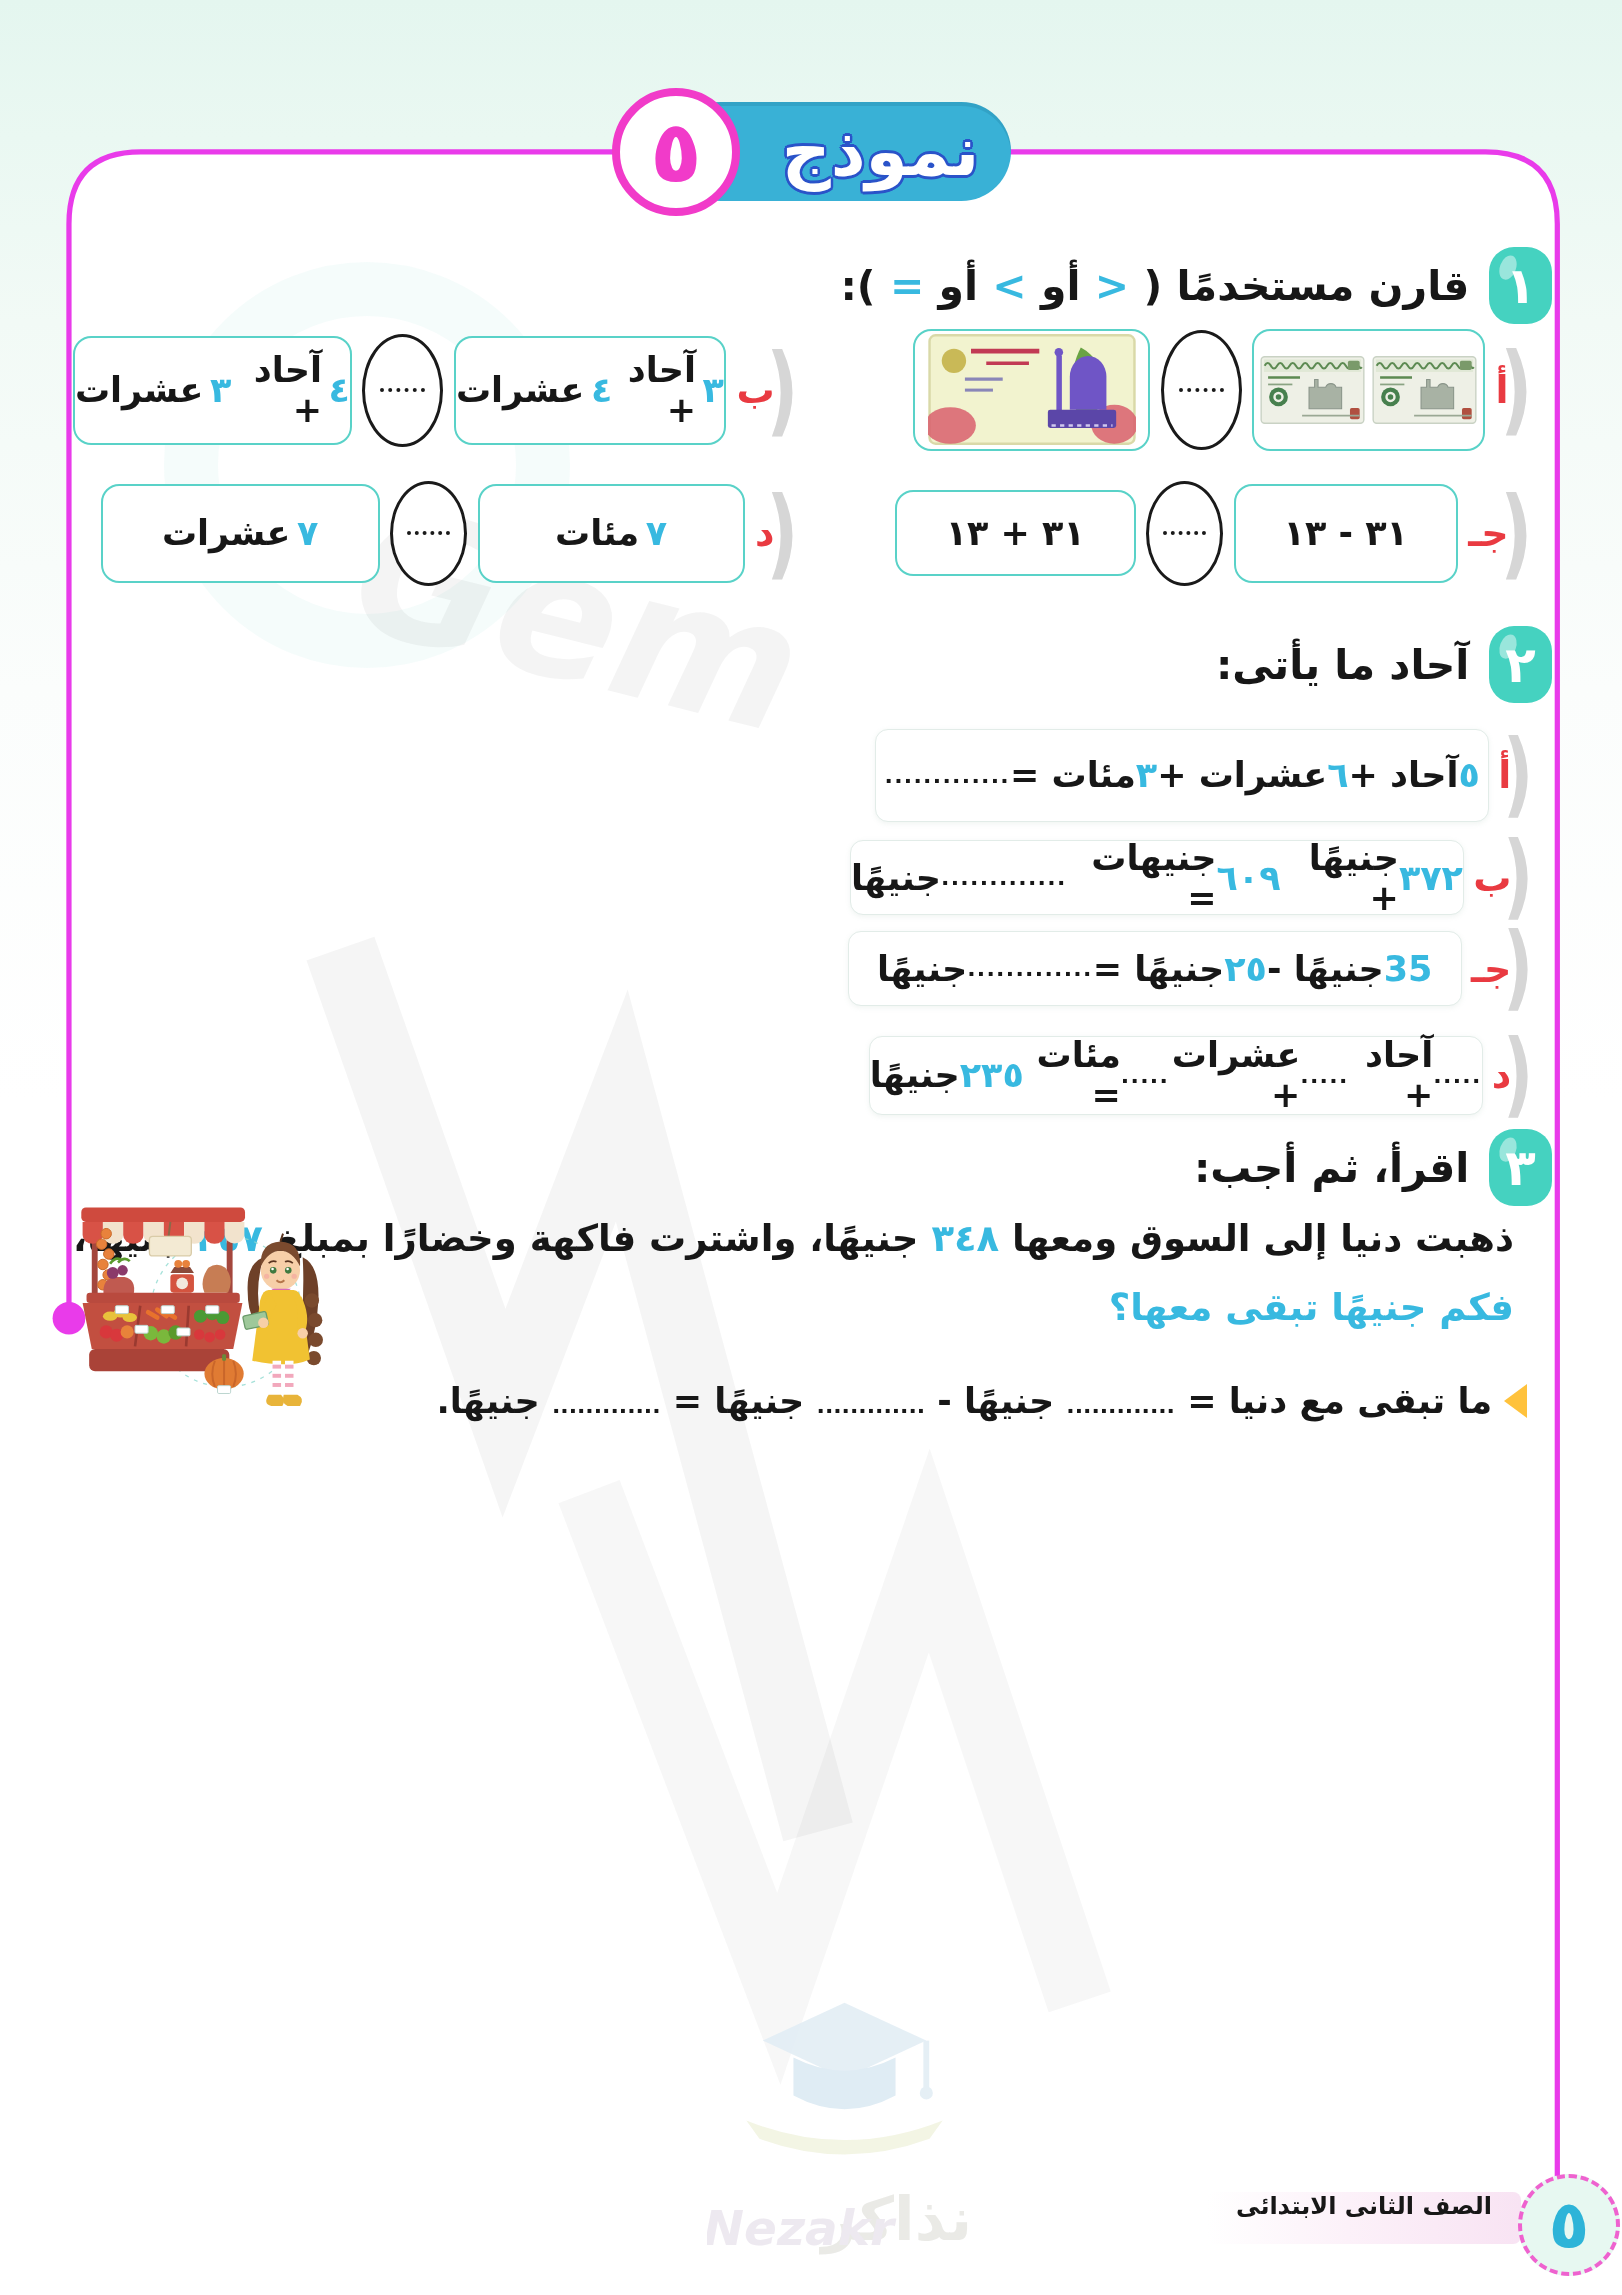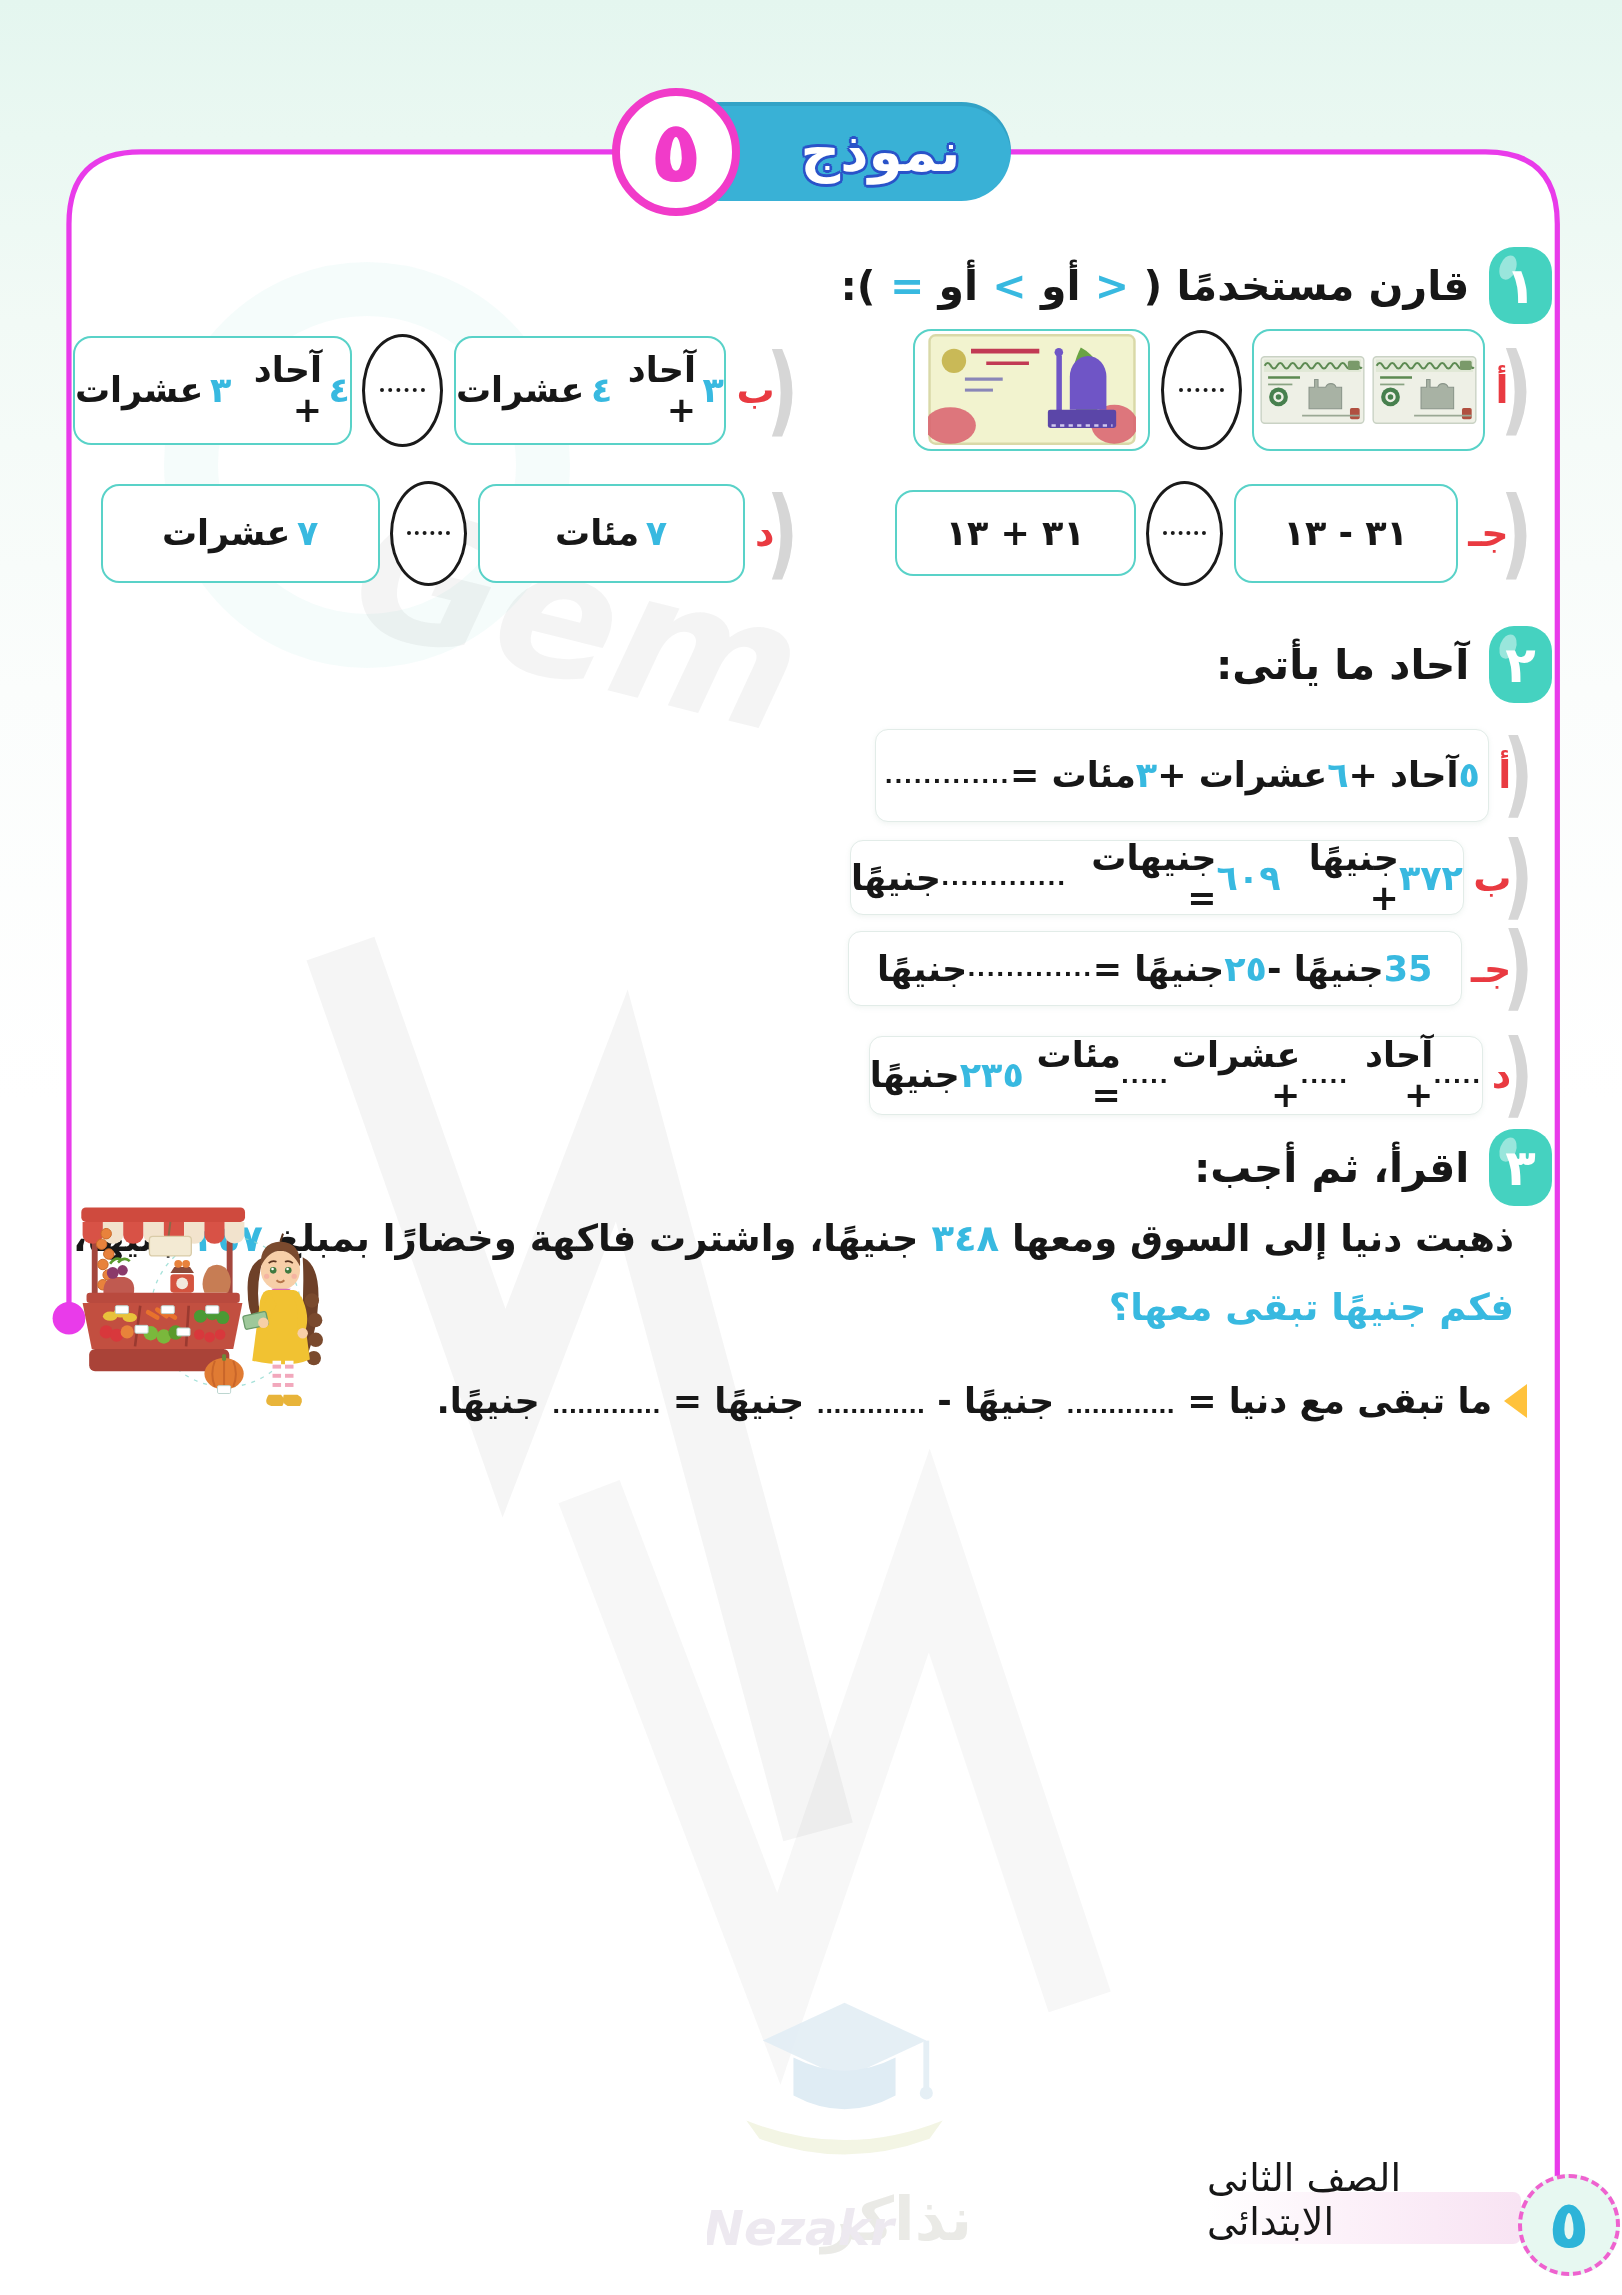--- a/index.html
+++ b/index.html
@@ -19,21 +19,21 @@
   .wm-ring { left: 164px; top: 262px; width: 406px; height: 406px; border-radius: 50%;
              border: 54px solid rgba(70,200,185,0.055); }
   .wm-gem { left: 353px; top: 517px; font-size: 177px; font-weight: 700; font-style: italic;
             color: rgba(130,130,130,0.09); transform: rotate(14deg); }
   .wm-logo { left: 707px; top: 1983px; opacity: .9; }
 
   
   .h-pill { left: 671px; top: 102px; width: 340px; height: 99px; border-radius: 51px;
             background: #39b1d6; z-index: 4; display: flex; align-items: center; justify-content: center;
             padding-left: 79px; box-shadow: 0 3.9px 0 rgba(30,120,150,.25) inset; }
-  .h-pill span { font-size: 55px; font-weight: 700; color: #fff;
+  .h-pill span { font-size: 68px; font-weight: 700; color: #fff;
       text-shadow: -2.6px 0 0 #2a53c9, 2.6px 0 0 #2a53c9, 0 -2.6px 0 #2a53c9, 0 2.6px 0 #2a53c9,
                    -2px -2px 0 #2a53c9, 2px 2px 0 #2a53c9, -2px 2px 0 #2a53c9, 2px -2px 0 #2a53c9; }
   .h-circle { left: 612px; top: 88px; width: 128px; height: 128px; border-radius: 50%;
               border: 8.5px solid #f13bc9; background: #fff; z-index: 5;
               display: flex; align-items: center; justify-content: center;
               color: #f13bc9; font-size: 85px; font-weight: 700; }
 
   
   .sec { z-index: 3; display: flex; direction: rtl; align-items: center; gap: 19.6px; }
   .qbadge { width: 63px; height: 77px; flex: none; background: #45d2c0; border-radius: 25px;
@@ -72,22 +72,22 @@
   .q3line { z-index: 3; direction: rtl; font-size: 37px; font-weight: 700; color: #171717; white-space: nowrap; }
   .q3line.cyan { color: #38b9e0; }
   .ansrow { z-index: 3; display: flex; direction: rtl; align-items: center; gap: 11.8px;
             font-size: 35px; font-weight: 700; color: #171717; white-space: nowrap; }
   .tri { width: 0; height: 0; flex: none; border-top: 17px solid transparent;
          border-bottom: 17px solid transparent; border-right: 23.6px solid #ffc23c; }
 
   
   .f-band { right: 102px; top: 2192px; width: 314px; height: 52px; z-index: 3;
             background: linear-gradient(to left, #f8e3f3, #fcf1f9 55%, rgba(252,241,249,0));
-            border-radius: 7.9px; display: flex; align-items: flex-end; justify-content: center;
-            font-size: 38px; font-weight: 400; color: #171717; }
+            border-radius: 7.9px; display: flex; align-items: flex-start; justify-content: center;
+            font-size: 24px; font-weight: 700; color: #171717; }
   .f-badge { left: 1518px; top: 2174px; width: 102px; height: 102px; z-index: 3; border-radius: 50%;
              border: 4.6px dashed #ee62cf; background: #e7f8f1; color: #2db4d8;
              display: flex; align-items: center; justify-content: center;
              font-size: 67px; font-weight: 700; }
 
   .illus { left: 72px; top: 1197px; z-index: 3; }
 </style>
 </head>
 <body>
 

